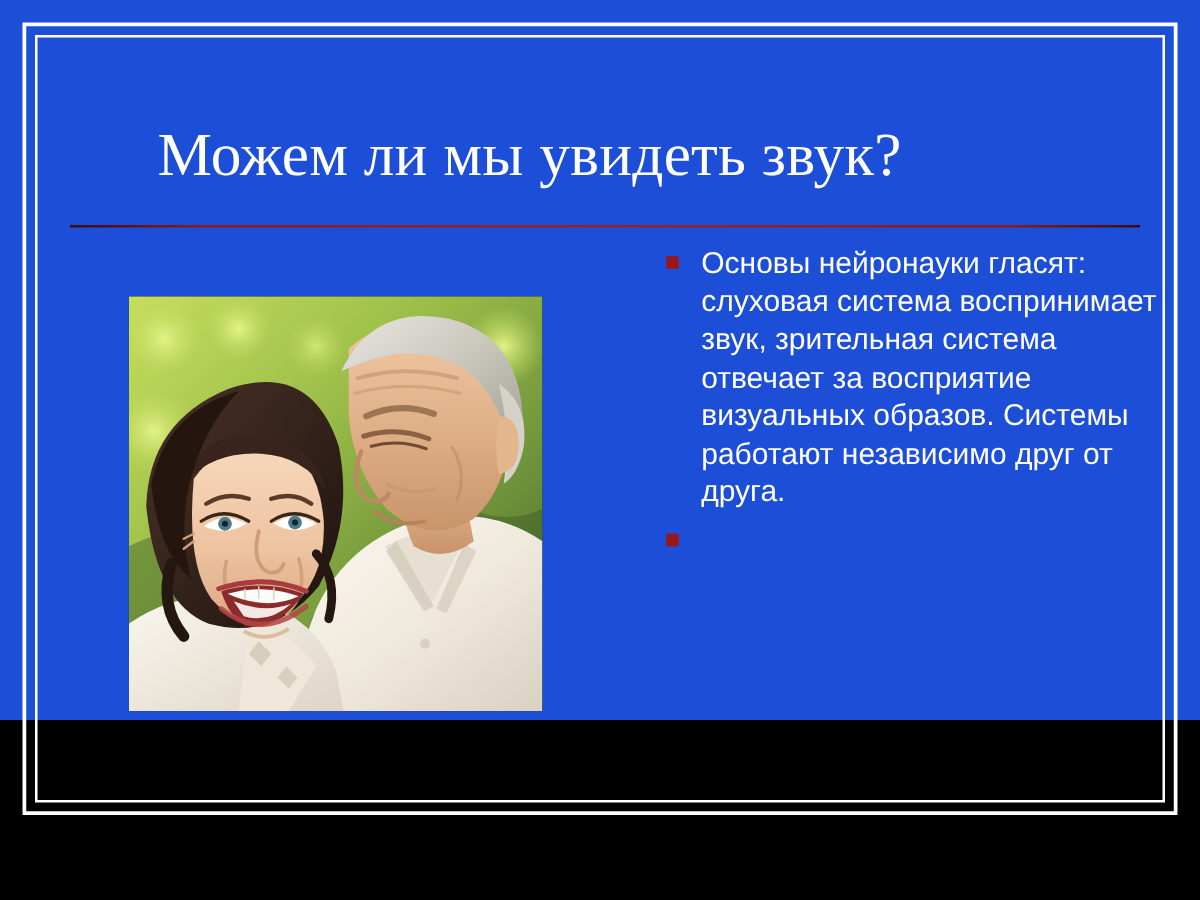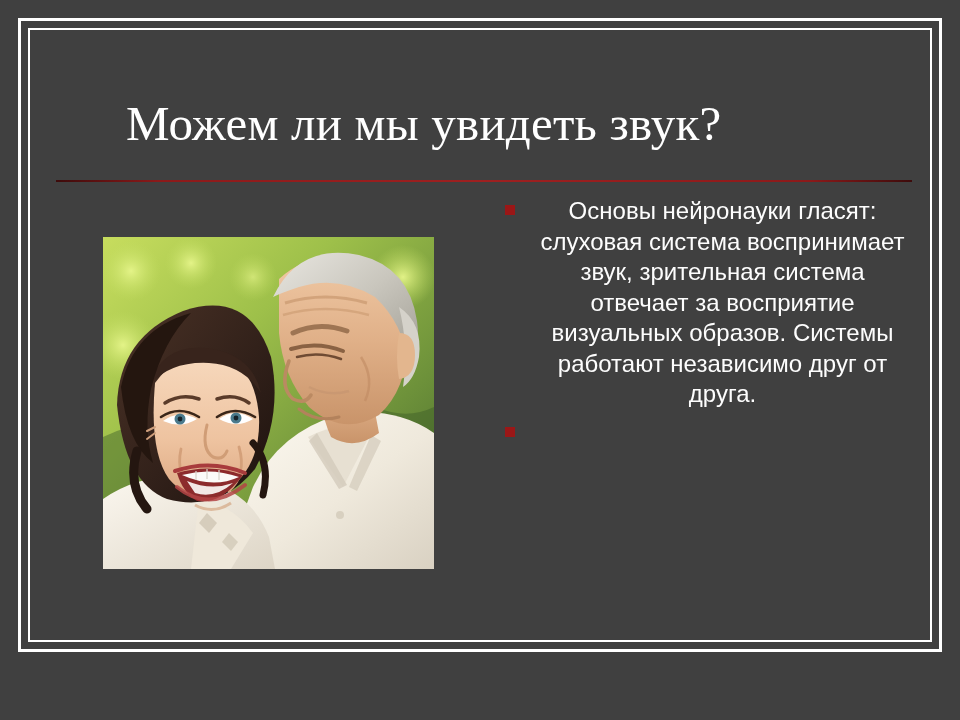--- a/index.html
+++ b/index.html
@@ -10,22 +10,22 @@
   body {
     width: 960px;
     height: 720px;
     overflow: hidden;
     font-family: "Liberation Sans", sans-serif;
   }
 
   #slide {
     position: relative;
     width: 960px;
-    height: 720px;
-    background: #404040;
+    height: 576px;
+    background: #1d4ed8;
   }
 
   
   .frame-outer {
     position: absolute;
     left: 18px;
     top: 18px;
     width: 924px;
     height: 634px;
     border: 3px solid #ffffff;
@@ -76,24 +76,23 @@
     width: 331px;
     height: 332px;
     overflow: hidden;
     background: #2f4a1c;
   }
   .photo svg { display: block; }
 
   
   .body-list {
     position: absolute;
-    left: 500px;
+    left: 528px;
     top: 196px;
     width: 412px;
-    text-align: center;
   }
   .bullet-row {
     position: relative;
     padding-left: 33px;
     margin-bottom: 8px;
   }
   .bullet-marker {
     position: absolute;
     left: 5px;
     top: 9px;

